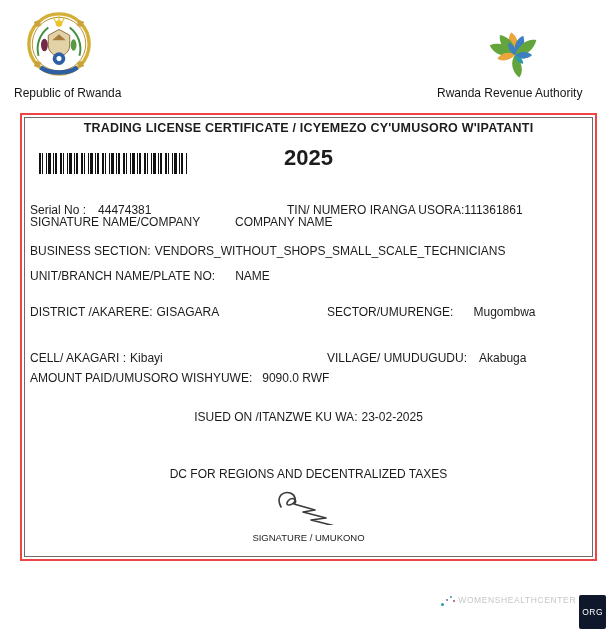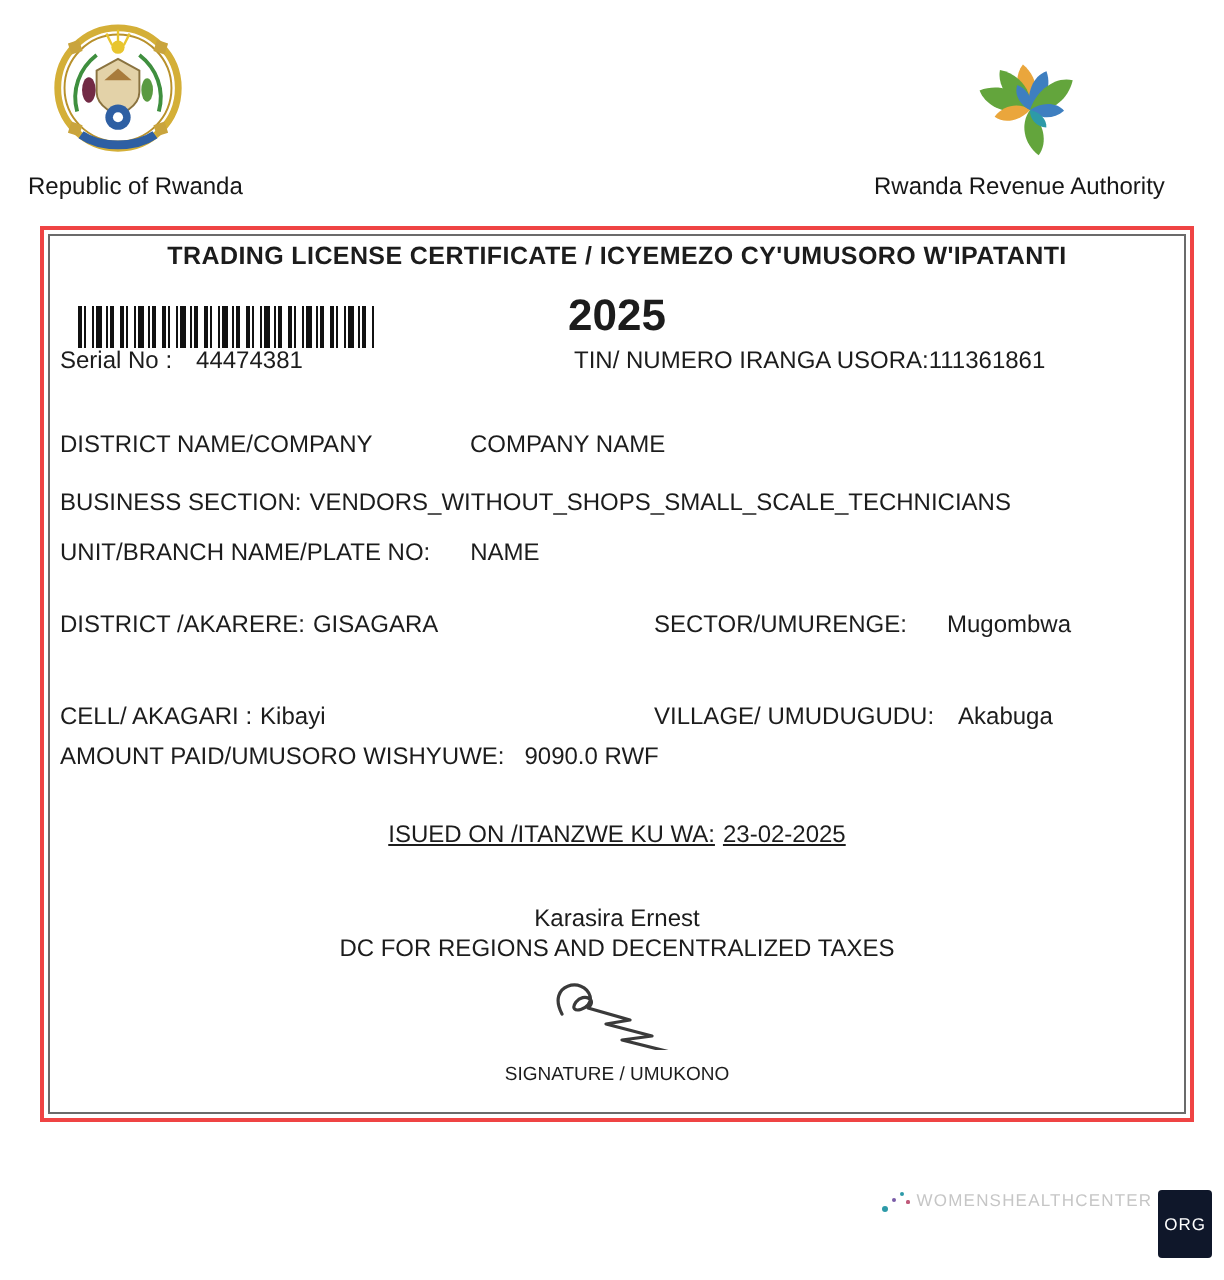--- a/index.html
+++ b/index.html
@@ -28,28 +28,28 @@
     background-image:repeating-linear-gradient(90deg,
       #111 0px,#111 2px,#fff 2px,#fff 3px,
       #111 3px,#111 4px,#fff 4px,#fff 7px,
       #111 7px,#111 8px,#fff 8px,#fff 9px,
       #111 9px,#111 12px,#fff 12px,#fff 14px,
       #111 14px,#111 15px,#fff 15px,#fff 16px,
       #111 16px,#111 18px,#fff 18px,#fff 21px);
   }
   .abs{position:absolute;top:0;}
   .gap4{margin-left:4px;} .gap8{margin-left:20px;} .gap10{margin-left:10px;} .gap12{margin-left:12px;}
-  #row-serial{top:58px;} #row-serial .tin{left:257px;}
+  #row-serial{top:88px;} #row-serial .tin{left:257px;}
   #row-taxpayer{top:100px;} #row-taxpayer .val{left:205px;}
   #row-business{top:129px;}
   #row-unit{top:154px;}
   #row-district{top:190px;} #row-district .col2{left:297px;}
   #row-cell{top:236px;} #row-cell .col2{left:297px;}
   #row-amount{top:256px;}
-  #row-issued{top:295px;text-decoration:underline;}
+  #row-issued{top:295px;}
   #row-name{top:337px;}
   #row-dctitle{top:352px;}
   #sig-svg{position:absolute;left:50%;top:372px;transform:translateX(-50%);}
   #row-sigcap{top:417px;font-size:9.5px;}
   
   .wm{position:absolute;right:6px;bottom:11px;display:flex;font-size:8.5px;letter-spacing:.6px;}
   .wm-text{color:#c6c6c6;margin-right:3px;}
   .wm-badge{background:#0f172a;color:#ffffff;font-size:8.5px;padding:12px 3px;border-radius:2px;letter-spacing:.5px;}
   .wm-icon{position:relative;width:14px;height:12px;margin-right:3px;}
   .wm-icon i{position:absolute;border-radius:50%;}
@@ -113,21 +113,21 @@
     <div class="title">TRADING LICENSE CERTIFICATE / ICYEMEZO CY'UMUSORO W'IPATANTI</div>
     <div class="barcode"></div>
     <div class="year">2025</div>
 
     <div class="r" id="row-serial">
       <span>Serial No :</span><span class="gap12">44474381</span>
       <span class="abs tin"><span>TIN/ NUMERO IRANGA USORA:</span><span>111361861</span></span>
     </div>
 
     <div class="r" id="row-taxpayer">
-      <span>DISTRICT NAME/COMPANY</span>
+      <span>SIGNATURE NAME/COMPANY</span>
       <span class="abs val">COMPANY NAME</span>
     </div>
 
     <div class="r" id="row-business">
       <span>BUSINESS SECTION:</span><span class="gap4">VENDORS_WITHOUT_SHOPS_SMALL_SCALE_TECHNICIANS</span>
     </div>
 
     <div class="r" id="row-unit">
       <span>UNIT/BRANCH NAME/PLATE NO:</span><span class="gap8">NAME</span>
     </div>
@@ -143,21 +143,20 @@
     </div>
 
     <div class="r" id="row-amount">
       <span>AMOUNT PAID/UMUSORO WISHYUWE:</span><span class="gap10">9090.0 RWF</span>
     </div>
 
     <div class="r ctr" id="row-issued">
       <span>ISUED ON /ITANZWE KU WA:</span><span class="gap4">23-02-2025</span>
     </div>
 
-    <div class="r ctr" id="row-name">Karasira Ernest</div>
     <div class="r ctr" id="row-dctitle">DC FOR REGIONS AND DECENTRALIZED TAXES</div>
 
     <svg id="sig-svg" width="92" height="38" viewBox="0 0 92 38">
       <path d="M18,20 C10,5 29,1 32,11 C34,18 20,21 25,14 C29,9 36,13 31,17 L52,23 L40,25 L63,31 L48,33 L72,39" fill="none" stroke="#3a3a3a" stroke-width="1.6" stroke-linecap="round" stroke-linejoin="round"></path>
     </svg>
 
     <div class="r ctr" id="row-sigcap">SIGNATURE / UMUKONO</div>
   </div>
 
   <div class="wm">

